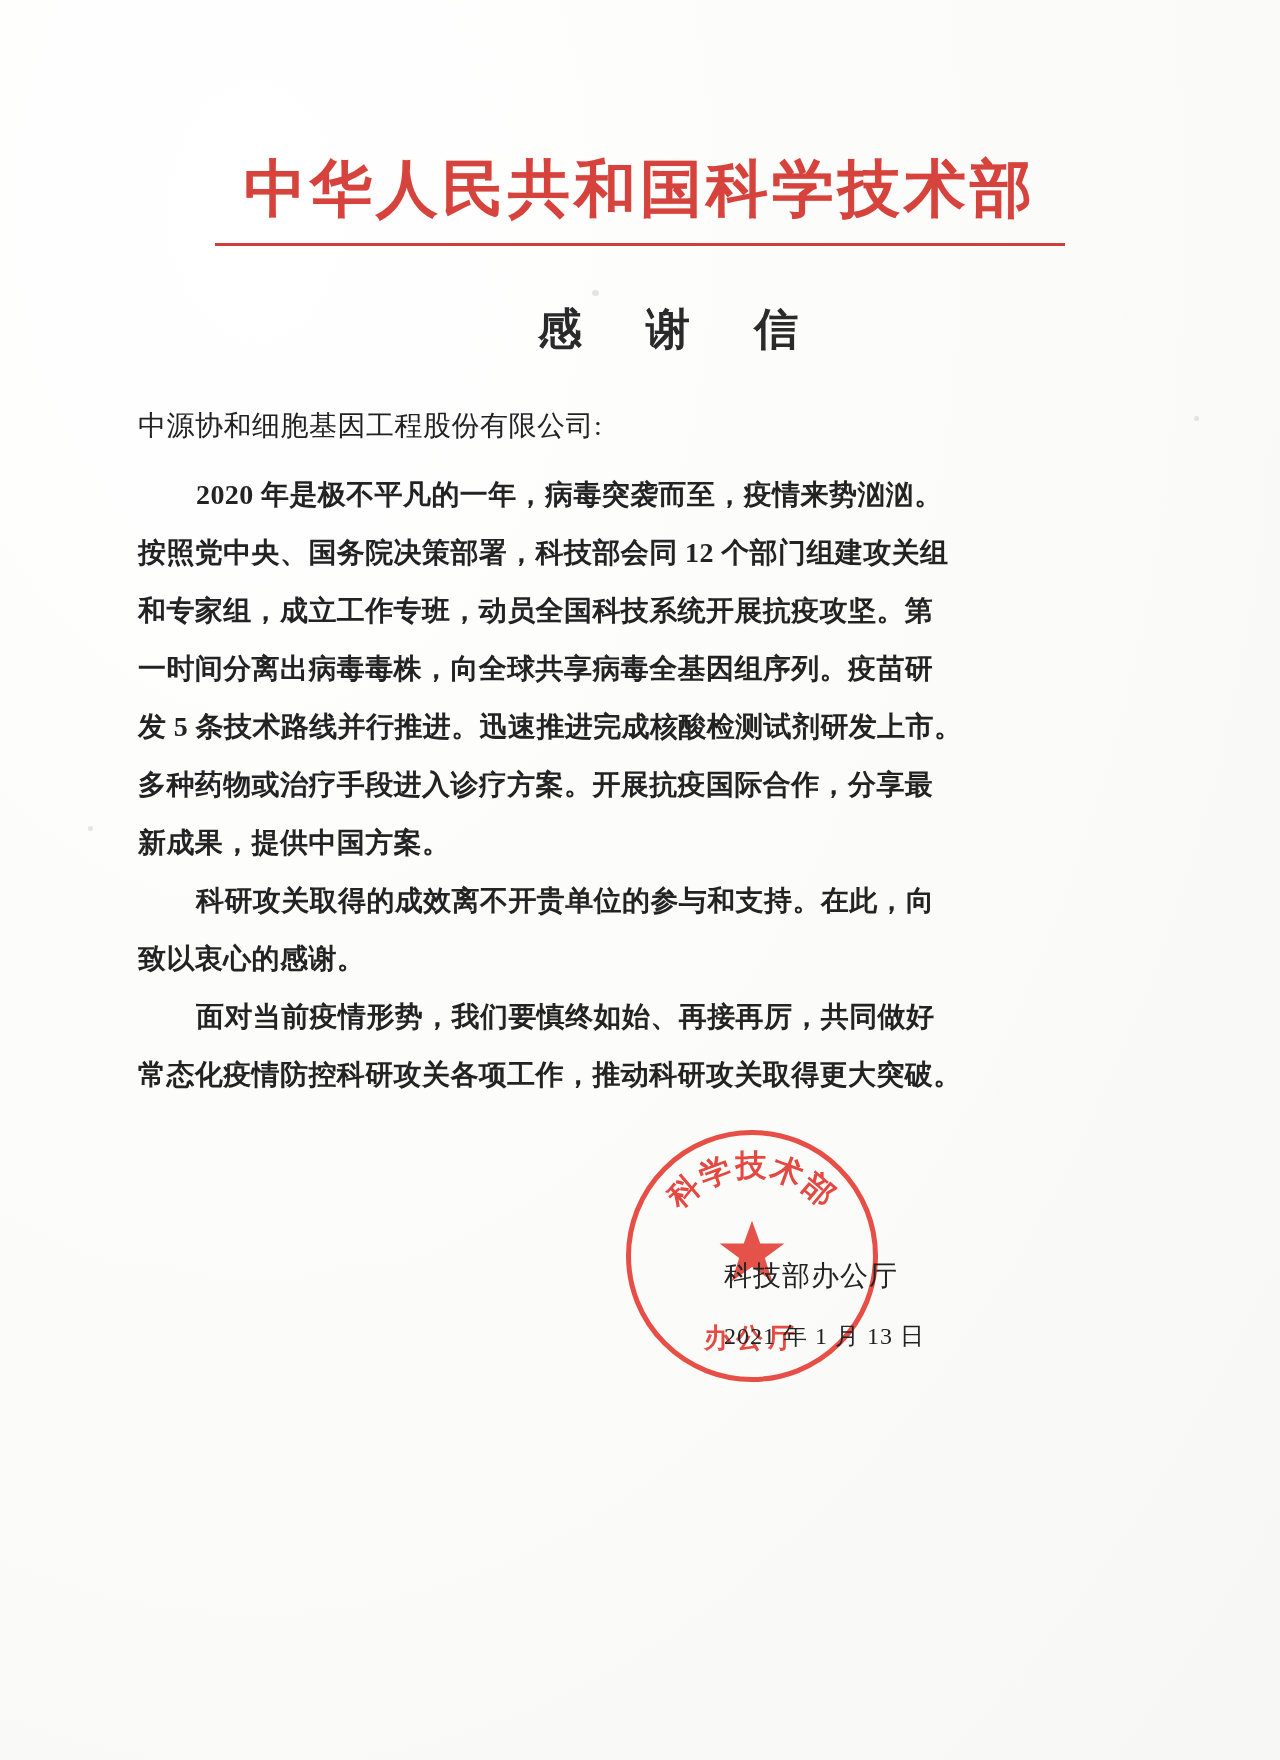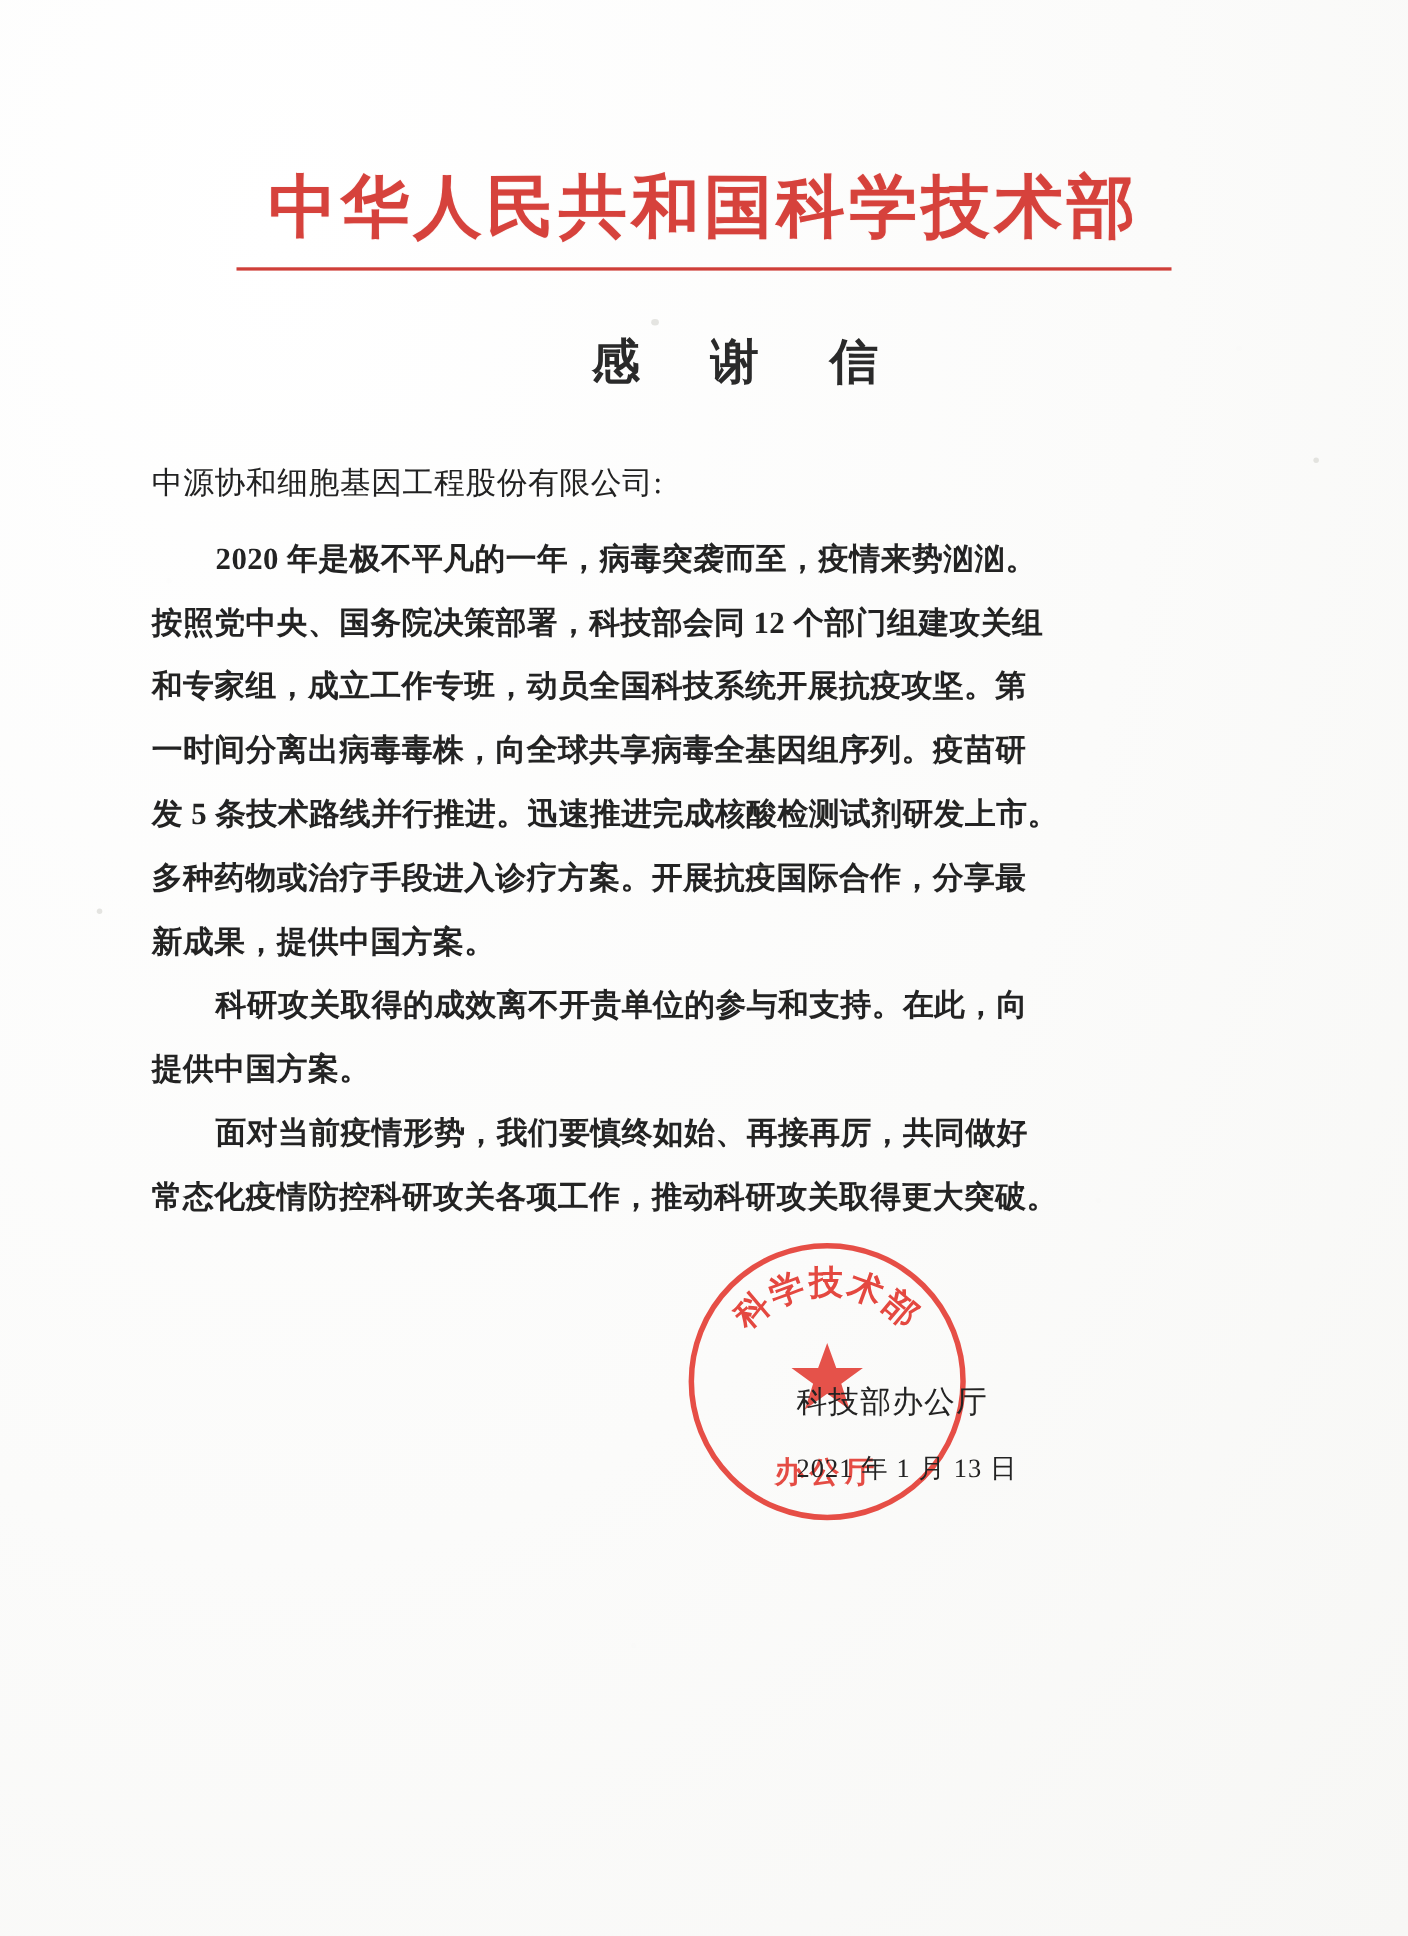--- a/index.html
+++ b/index.html
@@ -78,21 +78,21 @@
     letter-spacing: 26px;
     text-indent: 26px;
     color: #2a2a2a;
     padding-left: 28px;
   }
 
   
   .body-block {
     position: absolute;
     left: 138px;
-    top: 426px;
+    top: 412px;
     width: 1000px;
   }
   .salutation {
     font-size: 28px;
     line-height: 1.0;
     letter-spacing: .5px;
     color: #222;
     margin-bottom: 26px;
     white-space: nowrap;
   }
@@ -224,21 +224,21 @@
       <div class="para-line">按照党中央、国务院决策部署，科技部会同 12 个部门组建攻关组</div>
       <div class="para-line">和专家组，成立工作专班，动员全国科技系统开展抗疫攻坚。第</div>
       <div class="para-line">一时间分离出病毒毒株，向全球共享病毒全基因组序列。疫苗研</div>
       <div class="para-line">发 5 条技术路线并行推进。迅速推进完成核酸检测试剂研发上市。</div>
       <div class="para-line">多种药物或治疗手段进入诊疗方案。开展抗疫国际合作，分享最</div>
       <div class="para-line">新成果，提供中国方案。</div>
     </div>
 
     <div class="para">
       <div class="para-line indent">科研攻关取得的成效离不开贵单位的参与和支持。在此，向</div>
-      <div class="para-line">提供中国方案。</div>
+      <div class="para-line">致以衷心的感谢。</div>
     </div>
 
     <div class="para">
       <div class="para-line indent">面对当前疫情形势，我们要慎终如始、再接再厉，共同做好</div>
       <div class="para-line">常态化疫情防控科研攻关各项工作，推动科研攻关取得更大突破。</div>
     </div>
 
   </div>
 
   <div class="seal">

